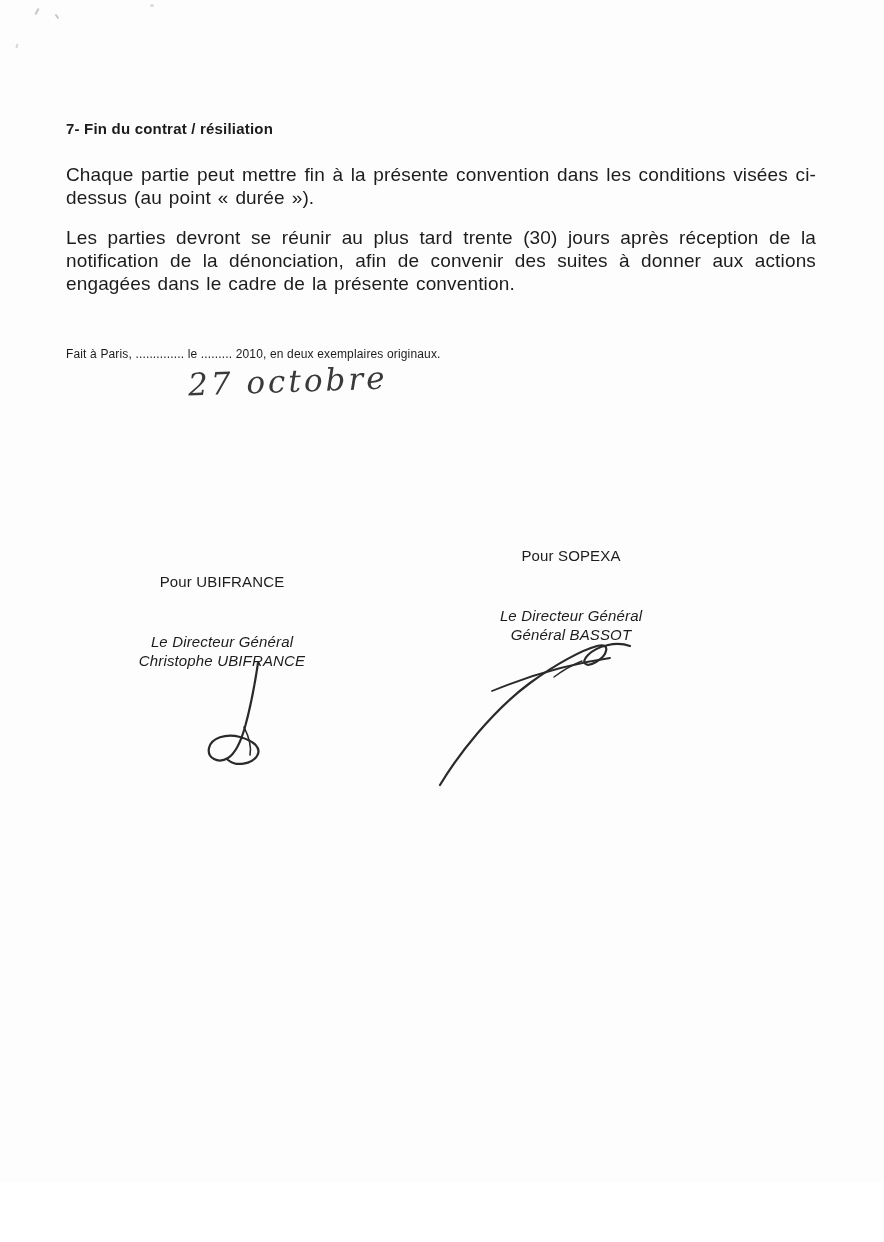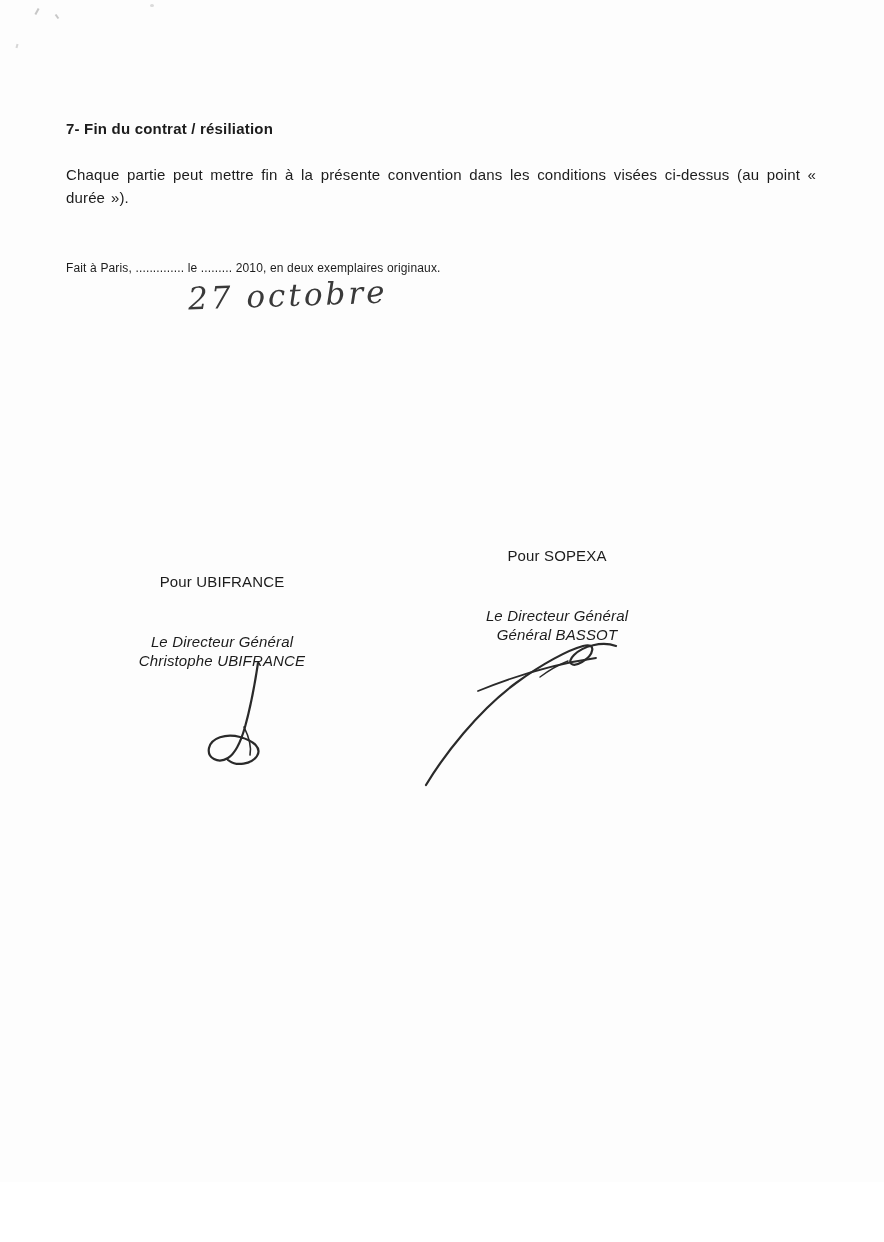--- a/index.html
+++ b/index.html
@@ -23,21 +23,21 @@
   }
 
   .heading {
     font-size: 15px;
     font-weight: bold;
     letter-spacing: 0.2px;
     margin-bottom: 26px;
   }
 
   .para {
-    font-size: 15px;
+    font-size: 19px;
     line-height: 23px;
     text-align: justify;
     letter-spacing: 0.15px;
     word-spacing: 1.5px;
     margin-bottom: 17px;
   }
 
   .date-line {
     font-size: 12px;
     letter-spacing: 0.15px;
@@ -56,21 +56,21 @@
     width: 200px;
   }
 
   .sig-col {
     position: absolute;
     text-align: center;
     font-size: 15px;
     letter-spacing: 0.15px;
   }
   .sig-col.left  { left: 92px;  top: 573px; width: 260px; }
-  .sig-col.right { left: 422px; top: 547px; width: 270px; }
+  .sig-col.right { left: 436px; top: 547px; width: 270px; }
 
   .sig-party { font-size: 15px; }
 
   .sig-names { margin-top: 42px; line-height: 19px; position: relative; z-index: 2; font-style: italic; }
 
   .sig-svg { position: absolute; z-index: 1; }
   .sig-svg.left-sig  { left: 108px; top: 88px; }
   .sig-svg.right-sig { left: -2px;  top: 86px; }
 
   .page-number {
@@ -95,20 +95,21 @@
 
   <div class="artifact a1"></div>
   <div class="artifact a2"></div>
   <div class="artifact a3"></div>
   <div class="artifact a4"></div>
 
   <div class="content">
     <div class="heading">7- Fin du contrat / résiliation</div>
 
     <p class="para">Chaque partie peut mettre fin à la présente convention dans les conditions visées ci-dessus (au point « durée »).</p>
+    <p class="para">Les parties devront se réunir au plus tard trente (30) jours après réception de la notification de la dénonciation, afin de convenir des suites à donner aux actions engagées dans le cadre de la présente convention.</p>
 
     <div class="date-line">Fait à Paris, .............. le ......... 2010, en deux exemplaires originaux.</div>
     <div class="handwritten-date">27 octobre</div>
   </div>
 
   <div class="sig-col left">
     <div class="sig-party">Pour UBIFRANCE</div>
     <div class="sig-names">
       <div>Le Directeur Général</div>
       <div>Christophe UBIFRANCE</div>

